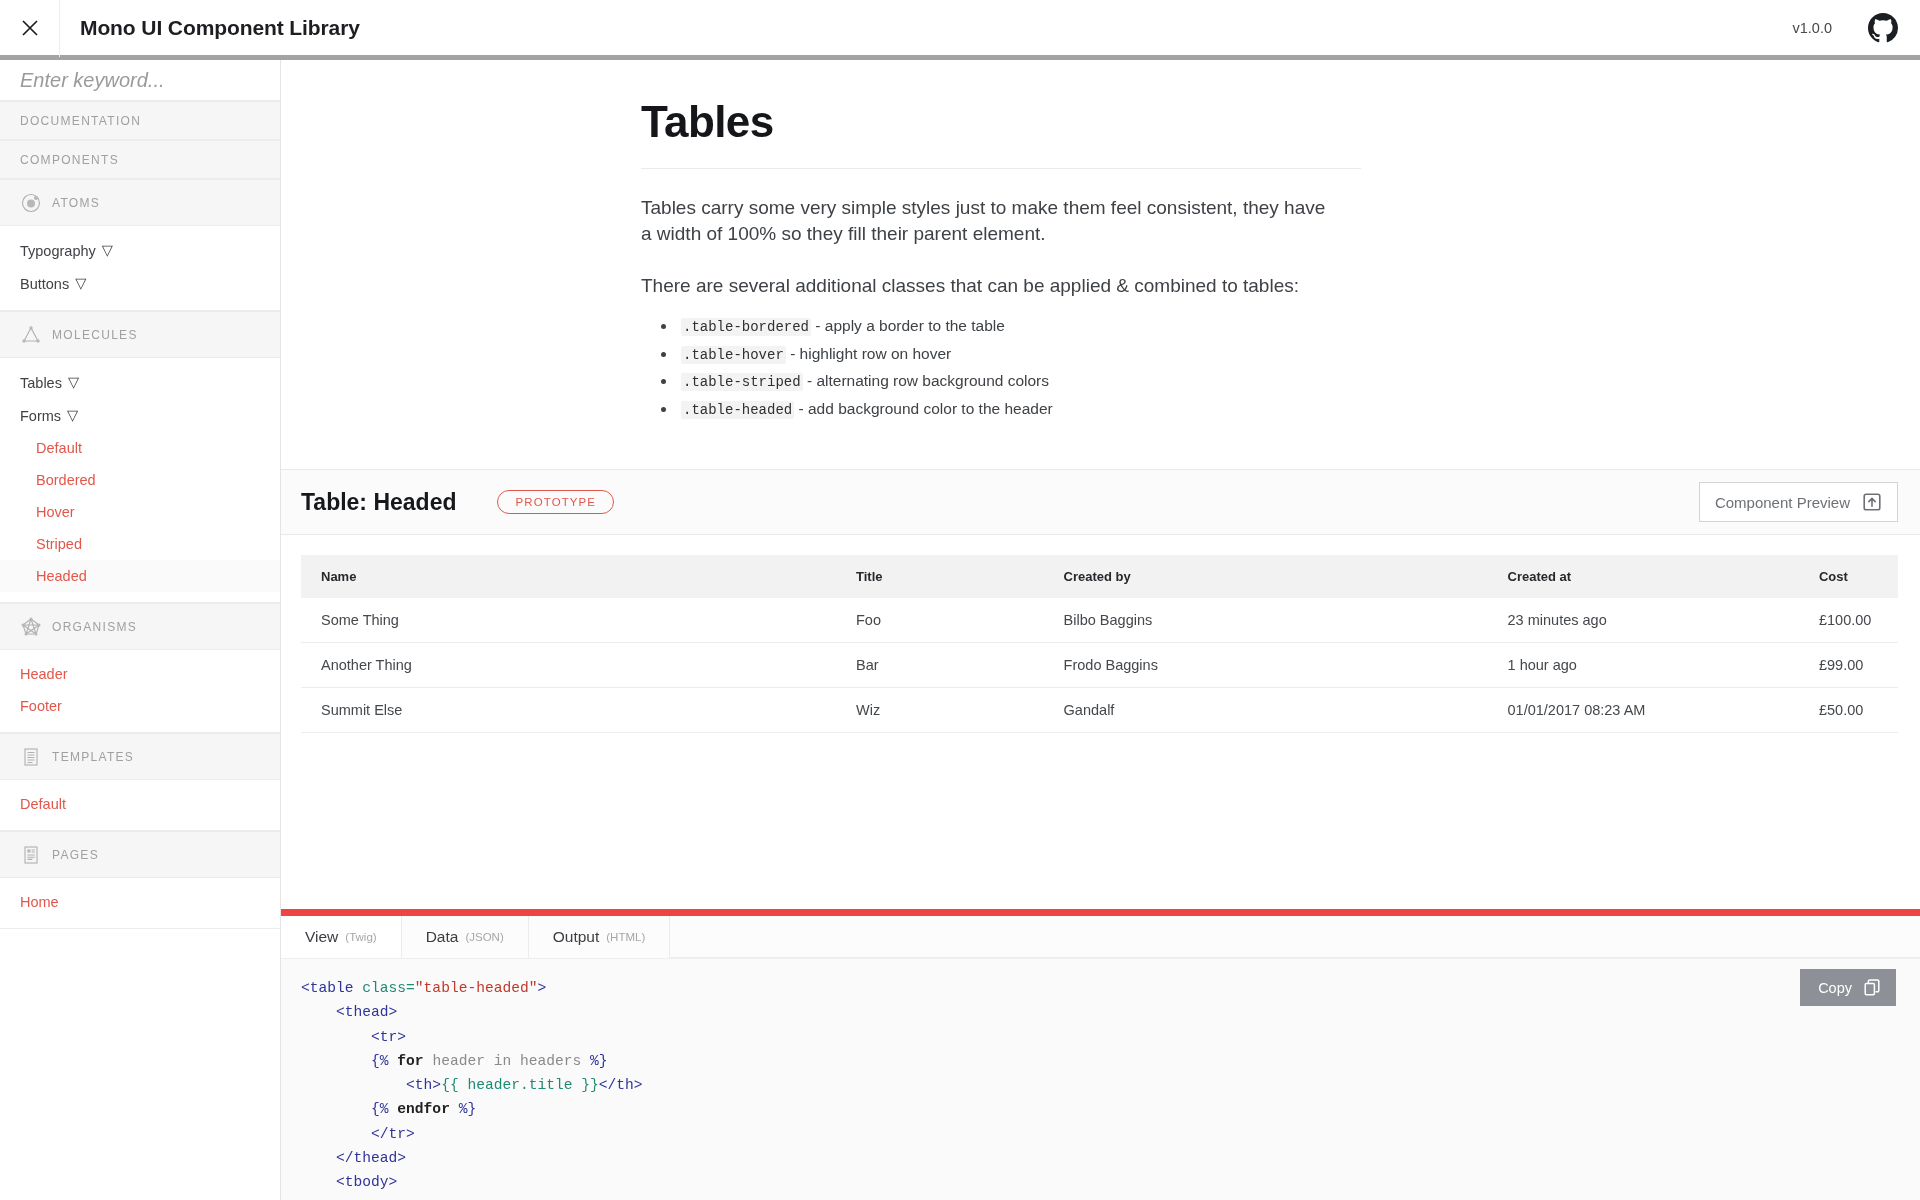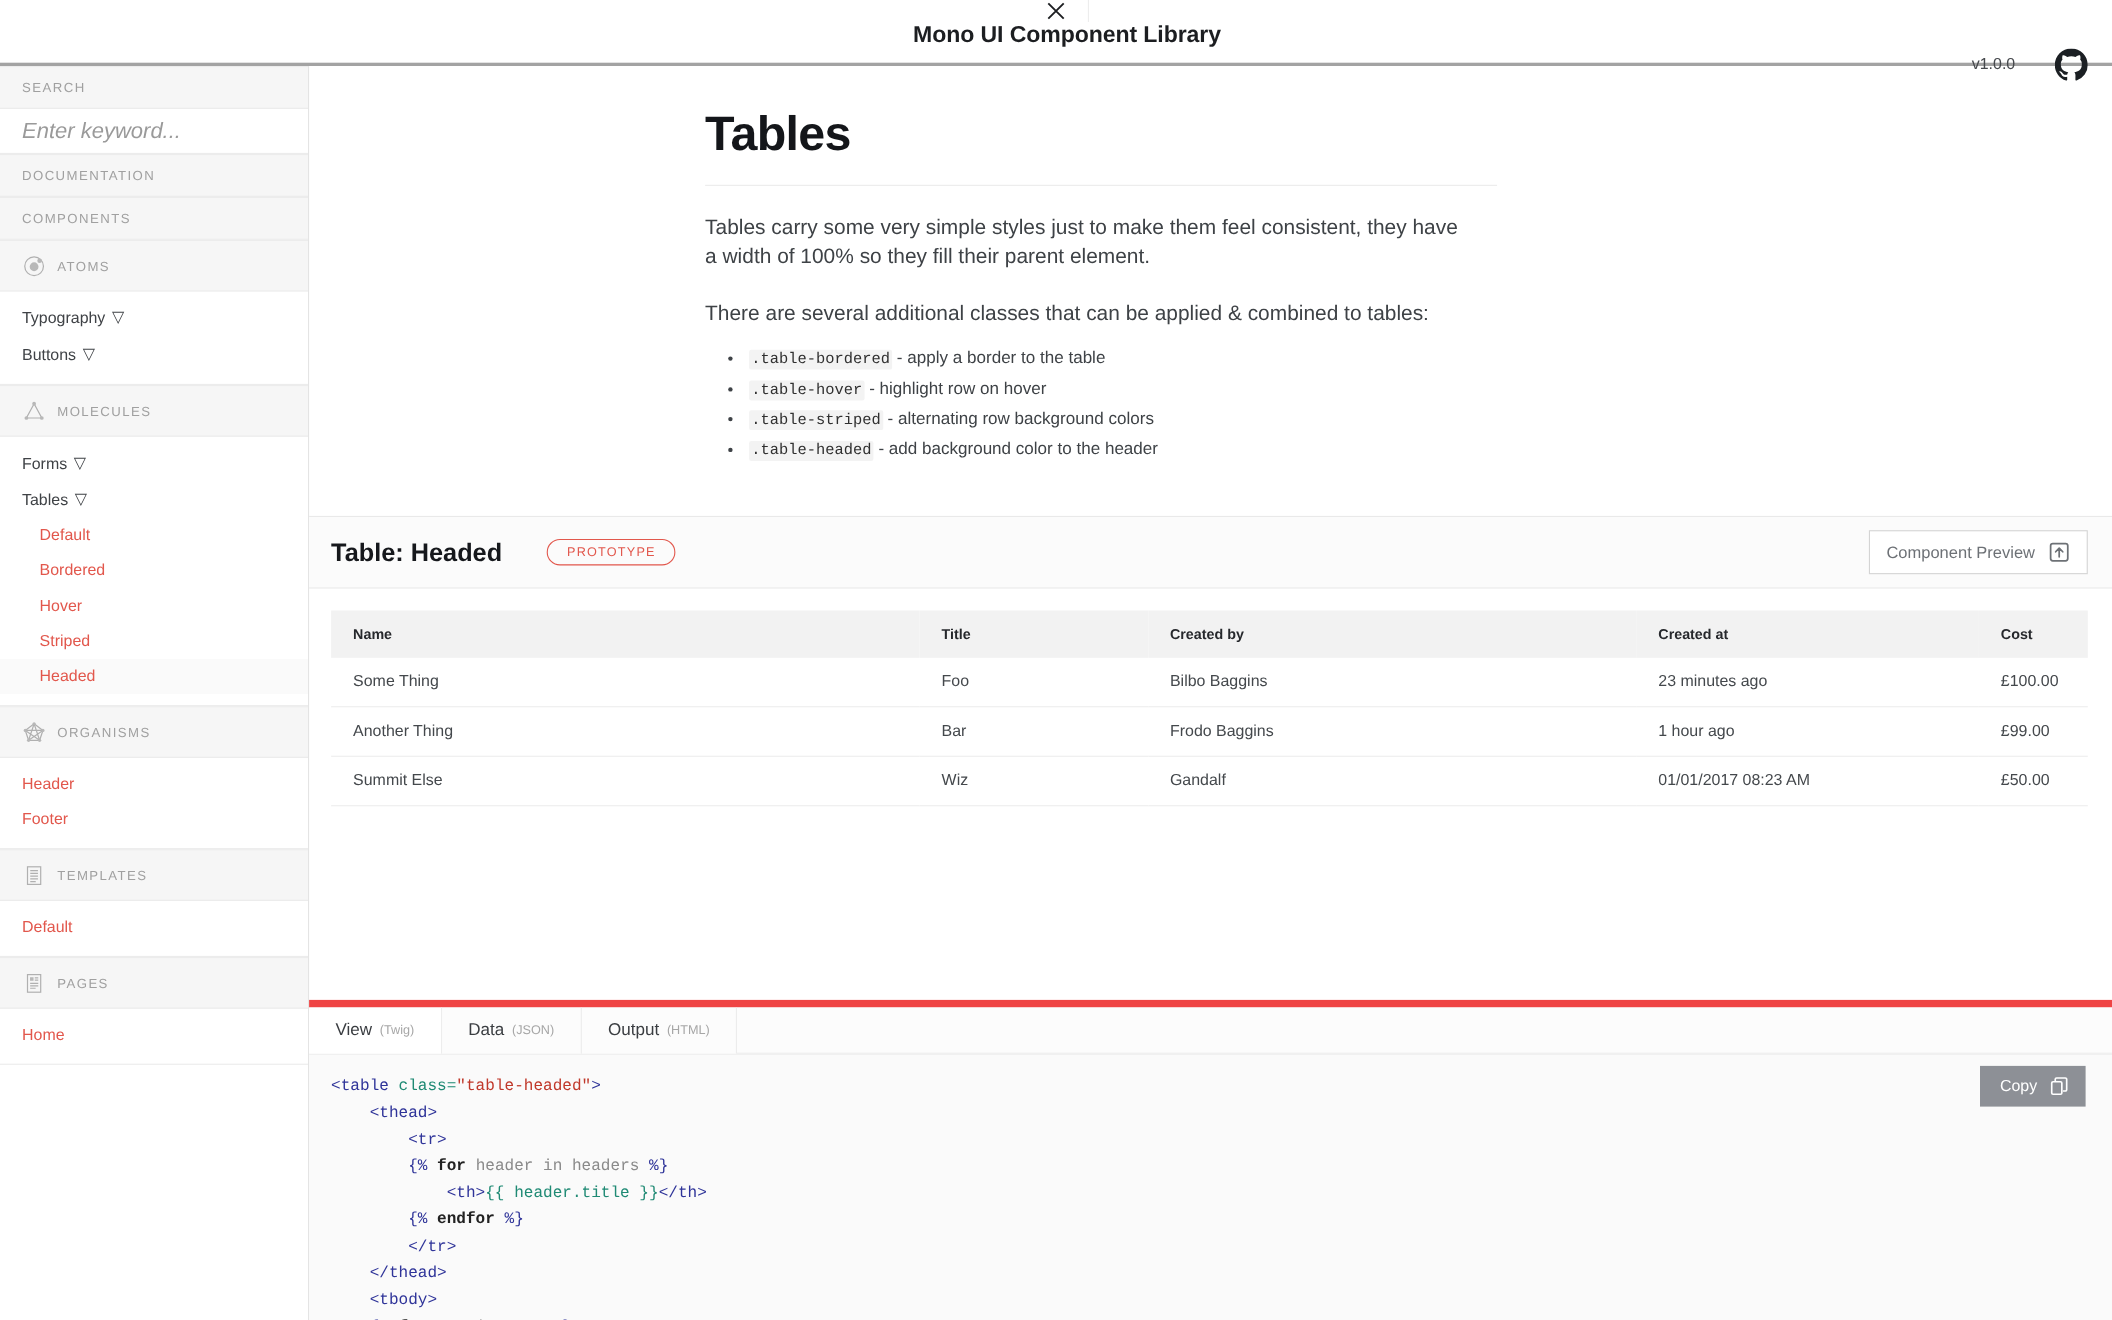--- a/index.html
+++ b/index.html
@@ -9,23 +9,22 @@
     background: #ffffff;
     color: #3a3a3a;
     overflow: hidden;
   }
   .app { width: 1920px; height: 1200px; display: flex; flex-direction: column; }
 
   
   .topbar {
     height: 60px; min-height: 60px;
     display: flex; align-items: center;
-    border-bottom: 3px solid #a3a3a3;
+    border-bottom: 5px solid #a3a3a3;
     background: #fff;
-    flex-direction: column;
   }
   .topbar-close {
     width: 60px; height: 59px;
     display: flex; align-items: center; justify-content: center;
     border-right: 1px solid #ededed;
     cursor: pointer;
   }
   .topbar-close svg { display: block; }
   .topbar-title {
     font-size: 21px; font-weight: bold; color: #1c1e21;
@@ -221,21 +220,20 @@
             <path d="M8 0C3.58 0 0 3.58 0 8c0 3.54 2.29 6.53 5.47 7.59.4.07.55-.17.55-.38 0-.19-.01-.82-.01-1.49-2.01.37-2.53-.49-2.69-.94-.09-.23-.48-.94-.82-1.13-.28-.15-.68-.52-.01-.53.63-.01 1.08.58 1.23.82.72 1.21 1.87.87 2.33.66.07-.52.28-.87.51-1.07-1.78-.2-3.64-.89-3.64-3.95 0-.87.31-1.59.82-2.15-.08-.2-.36-1.02.08-2.12 0 0 .67-.21 2.2.82.64-.18 1.32-.27 2-.27s1.36.09 2 .27c1.53-1.04 2.2-.82 2.2-.82.44 1.1.16 1.92.08 2.12.51.56.82 1.27.82 2.15 0 3.07-1.87 3.75-3.65 3.95.29.25.54.73.54 1.48 0 1.07-.01 1.93-.01 2.2 0 .21.15.46.55.38A8.01 8.01 0 0 0 16 8c0-4.42-3.58-8-8-8z"></path>
           </svg>
       </span>
     </div>
   </div>
 
   <div class="body">
 
     <div class="sidebar">
 
-      <div class="side-head">SEARCH</div>
       <div class="side-search">
         <input type="text" placeholder="Enter keyword..." style="">
       </div>
 
       <div class="side-head">DOCUMENTATION</div>
 
       <div class="side-head">COMPONENTS</div>
 
       <div class="side-head">
         <span class="sicon">
@@ -257,22 +255,22 @@
           <svg width="22" height="22" viewBox="0 0 22 22" fill="none" stroke="#b0b0b0" stroke-width="1.1">
             <path d="M11 4 L4 17 L18 17 Z"></path>
               <circle cx="11" cy="4" r="1.7" fill="#b8b8b8" stroke="none"></circle>
               <circle cx="4" cy="17" r="1.7" fill="#b8b8b8" stroke="none"></circle>
               <circle cx="18" cy="17" r="1.7" fill="#b8b8b8" stroke="none"></circle>
           </svg>
         </span>
         <span>MOLECULES</span>
       </div>
       <div class="side-group">
+        <a class="side-link"><span>Tables</span><span class="caret">▽</span></a>
         <a class="side-link"><span>Forms</span><span class="caret">▽</span></a>
-        <a class="side-link"><span>Tables</span><span class="caret">▽</span></a>
         <a class="side-link accent sub">Default</a>
         <a class="side-link accent sub">Bordered</a>
         <a class="side-link accent sub">Hover</a>
         <a class="side-link accent sub">Striped</a>
         <a class="side-link accent sub active">Headed</a>
       </div>
 
       <div class="side-head">
         <span class="sicon">
           <svg width="22" height="22" viewBox="0 0 22 22" fill="none" stroke="#b0b0b0" stroke-width="1.1">

